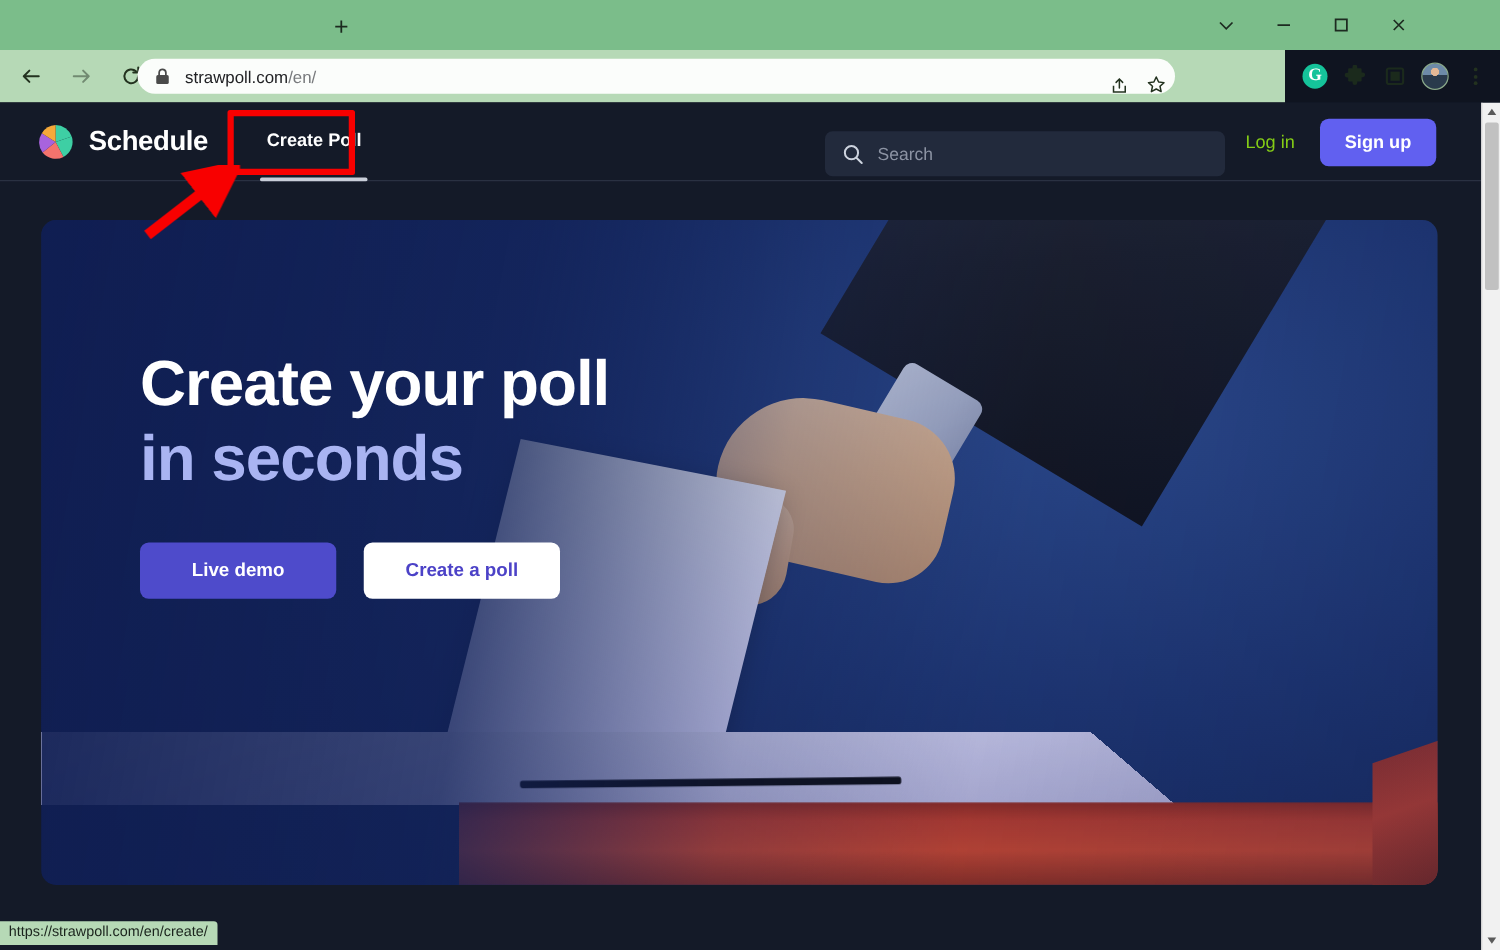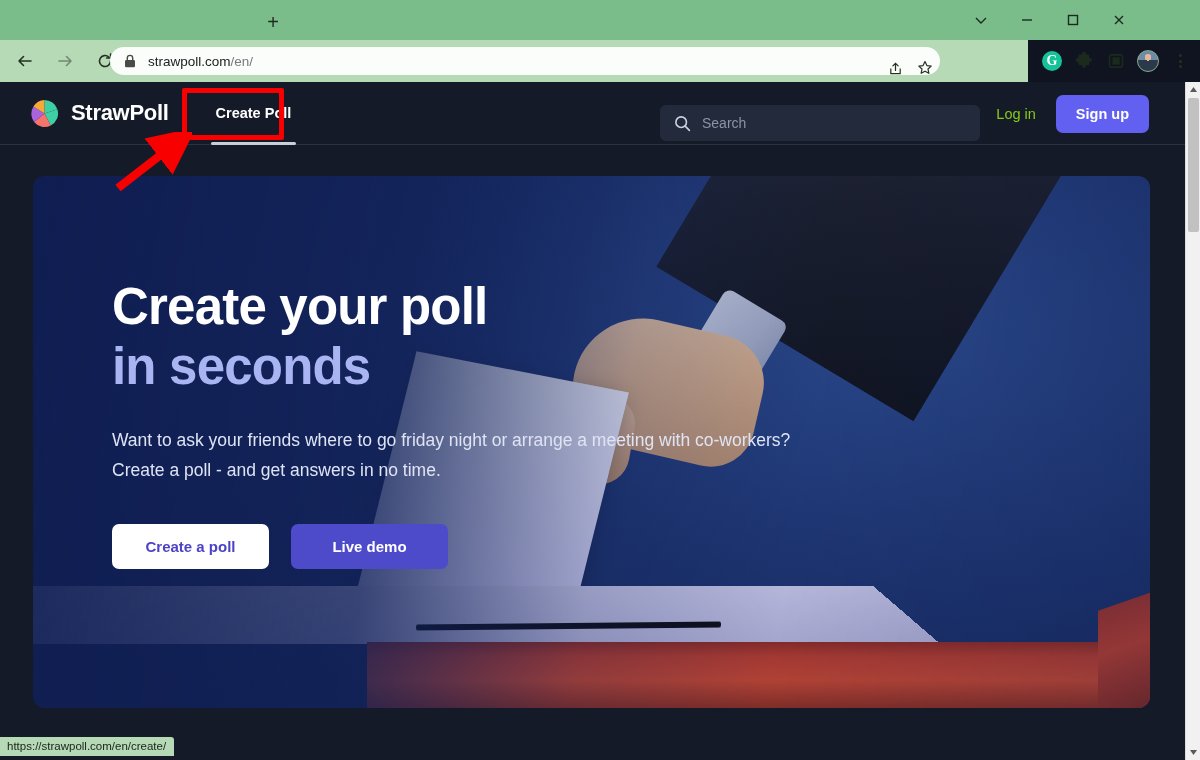--- a/index.html
+++ b/index.html
@@ -339,21 +339,21 @@
 
       <div class="sitenav">
         <div class="logo-wrap">
           <svg class="logo-pie" viewBox="0 0 32 32">
             <path d="M16 16 L16 2 A14 14 0 0 1 29.3 11.6 Z" fill="#3ecfa4"></path>
             <path d="M16 16 L29.3 11.6 A14 14 0 0 1 22.5 28.4 Z" fill="#3ecfa4"></path>
             <path d="M16 16 L22.5 28.4 A14 14 0 0 1 5.2 24.8 Z" fill="#f4736d"></path>
             <path d="M16 16 L5.2 24.8 A14 14 0 0 1 4.6 8.8 Z" fill="#a863dd"></path>
             <path d="M16 16 L4.6 8.8 A14 14 0 0 1 16 2 Z" fill="#f5a93a"></path>
           </svg>
-          <span class="logo-text">StrawPoll</span>
+          <span class="logo-text">Schedule</span>
         </div>
 
         <div class="navlinks">
           <a class="navlink active">Create Poll</a>
         </div>
 
         <div class="searchbox">
           <span class="sicon">
             <svg width="17" height="17" viewBox="0 0 18 18">
                 <circle cx="7.6" cy="7.6" r="5.6" stroke="currentColor" stroke-width="1.7" fill="none"></circle>
@@ -382,24 +382,23 @@
           <div class="box-front"></div>
           <div class="box-right"></div>
           <div class="art-shade"></div>
         </div>
 
         <div class="hero-copy">
           <h1 class="h1">
             <span>Create your poll</span>
             <span class="l2">in seconds</span>
           </h1>
-          <p class="lede">Want to ask your friends where to go friday night or arrange a meeting with co-workers? Create a poll - and get answers in no time.</p>
           <div class="cta">
+            <a class="btn btn-demo">Live demo</a>
             <a class="btn btn-white">Create a poll</a>
-            <a class="btn btn-demo">Live demo</a>
           </div>
         </div>
       </div>
     </div>
 
     <div class="sbar">
       <div class="arrow up">
         <svg width="9" height="7" viewBox="0 0 9 7">
             <path d="M4.5 1L8 6H1z" fill="#5a5a5a"></path>
           </svg>

